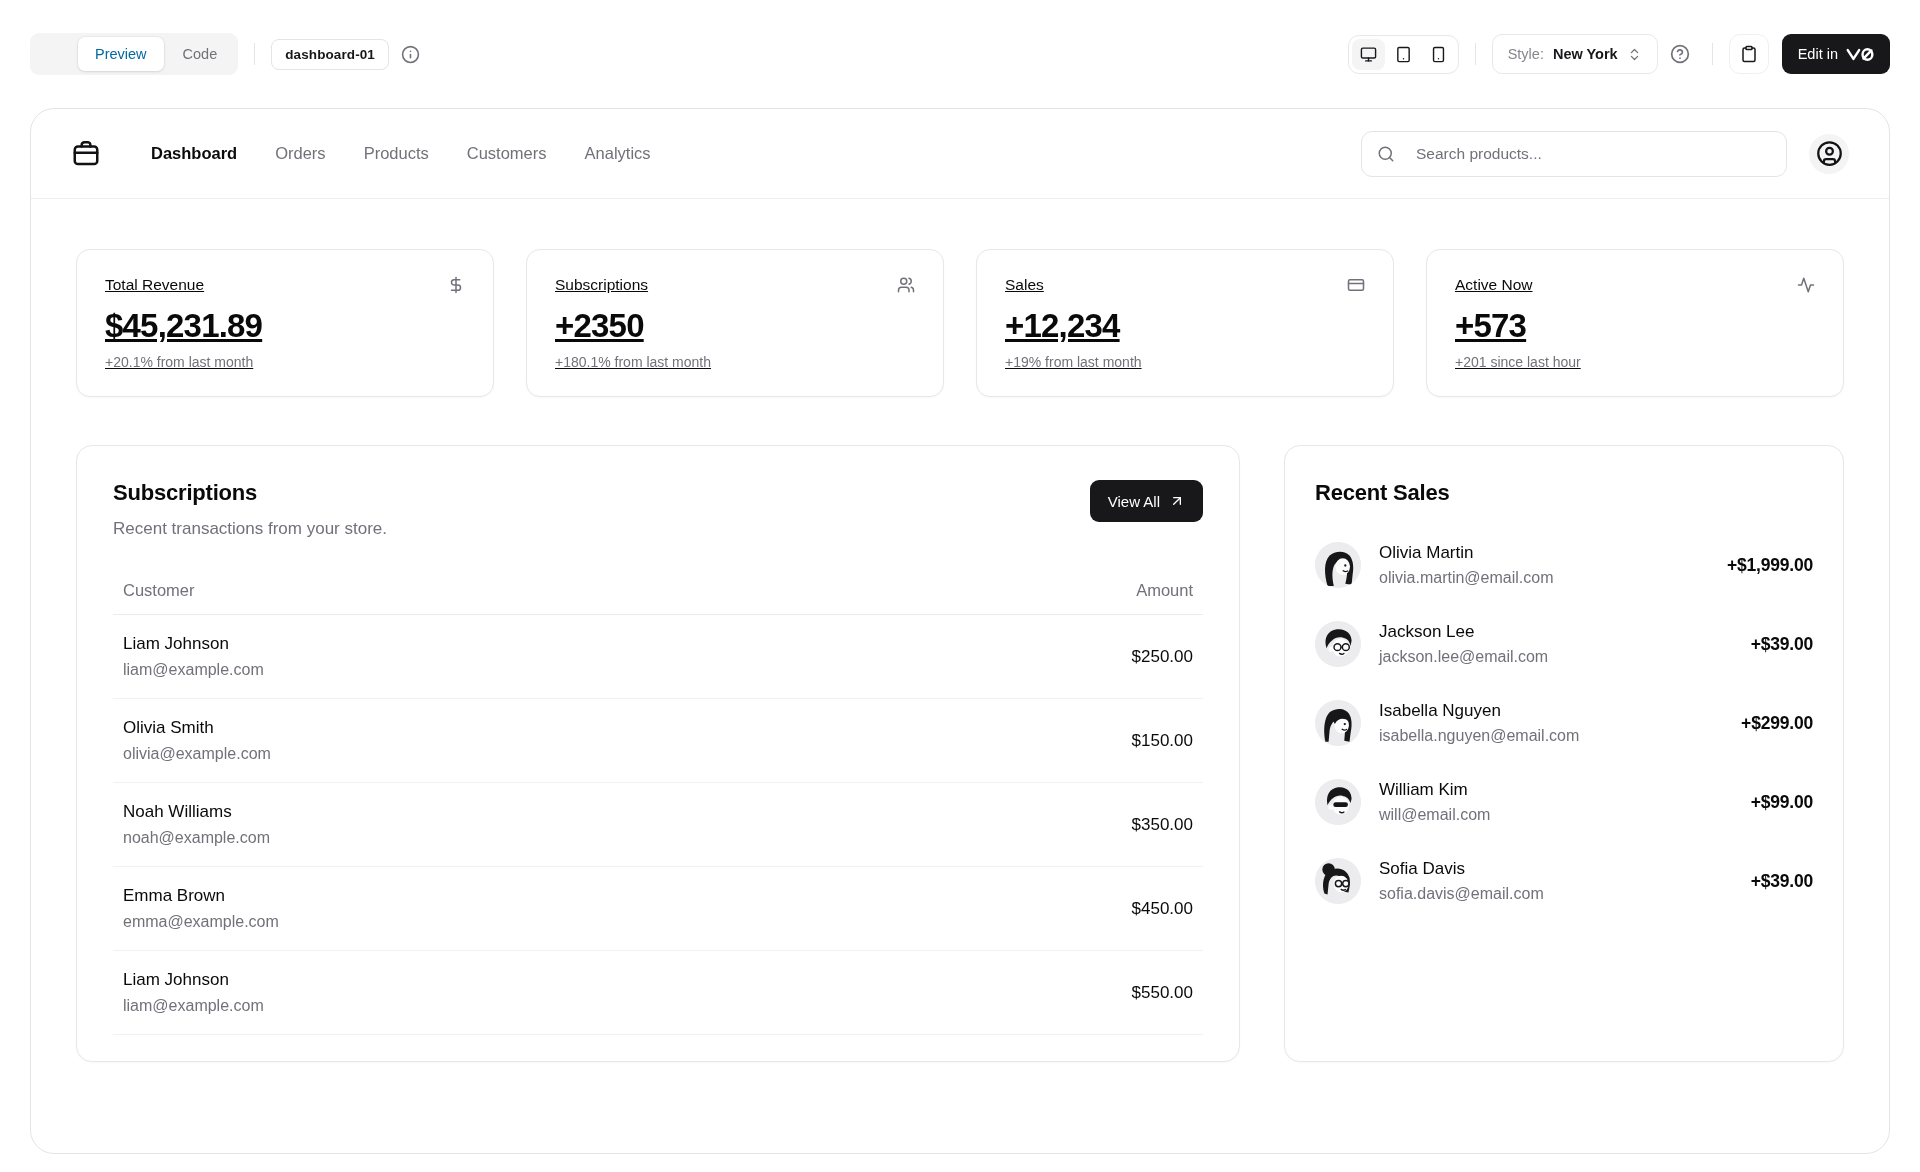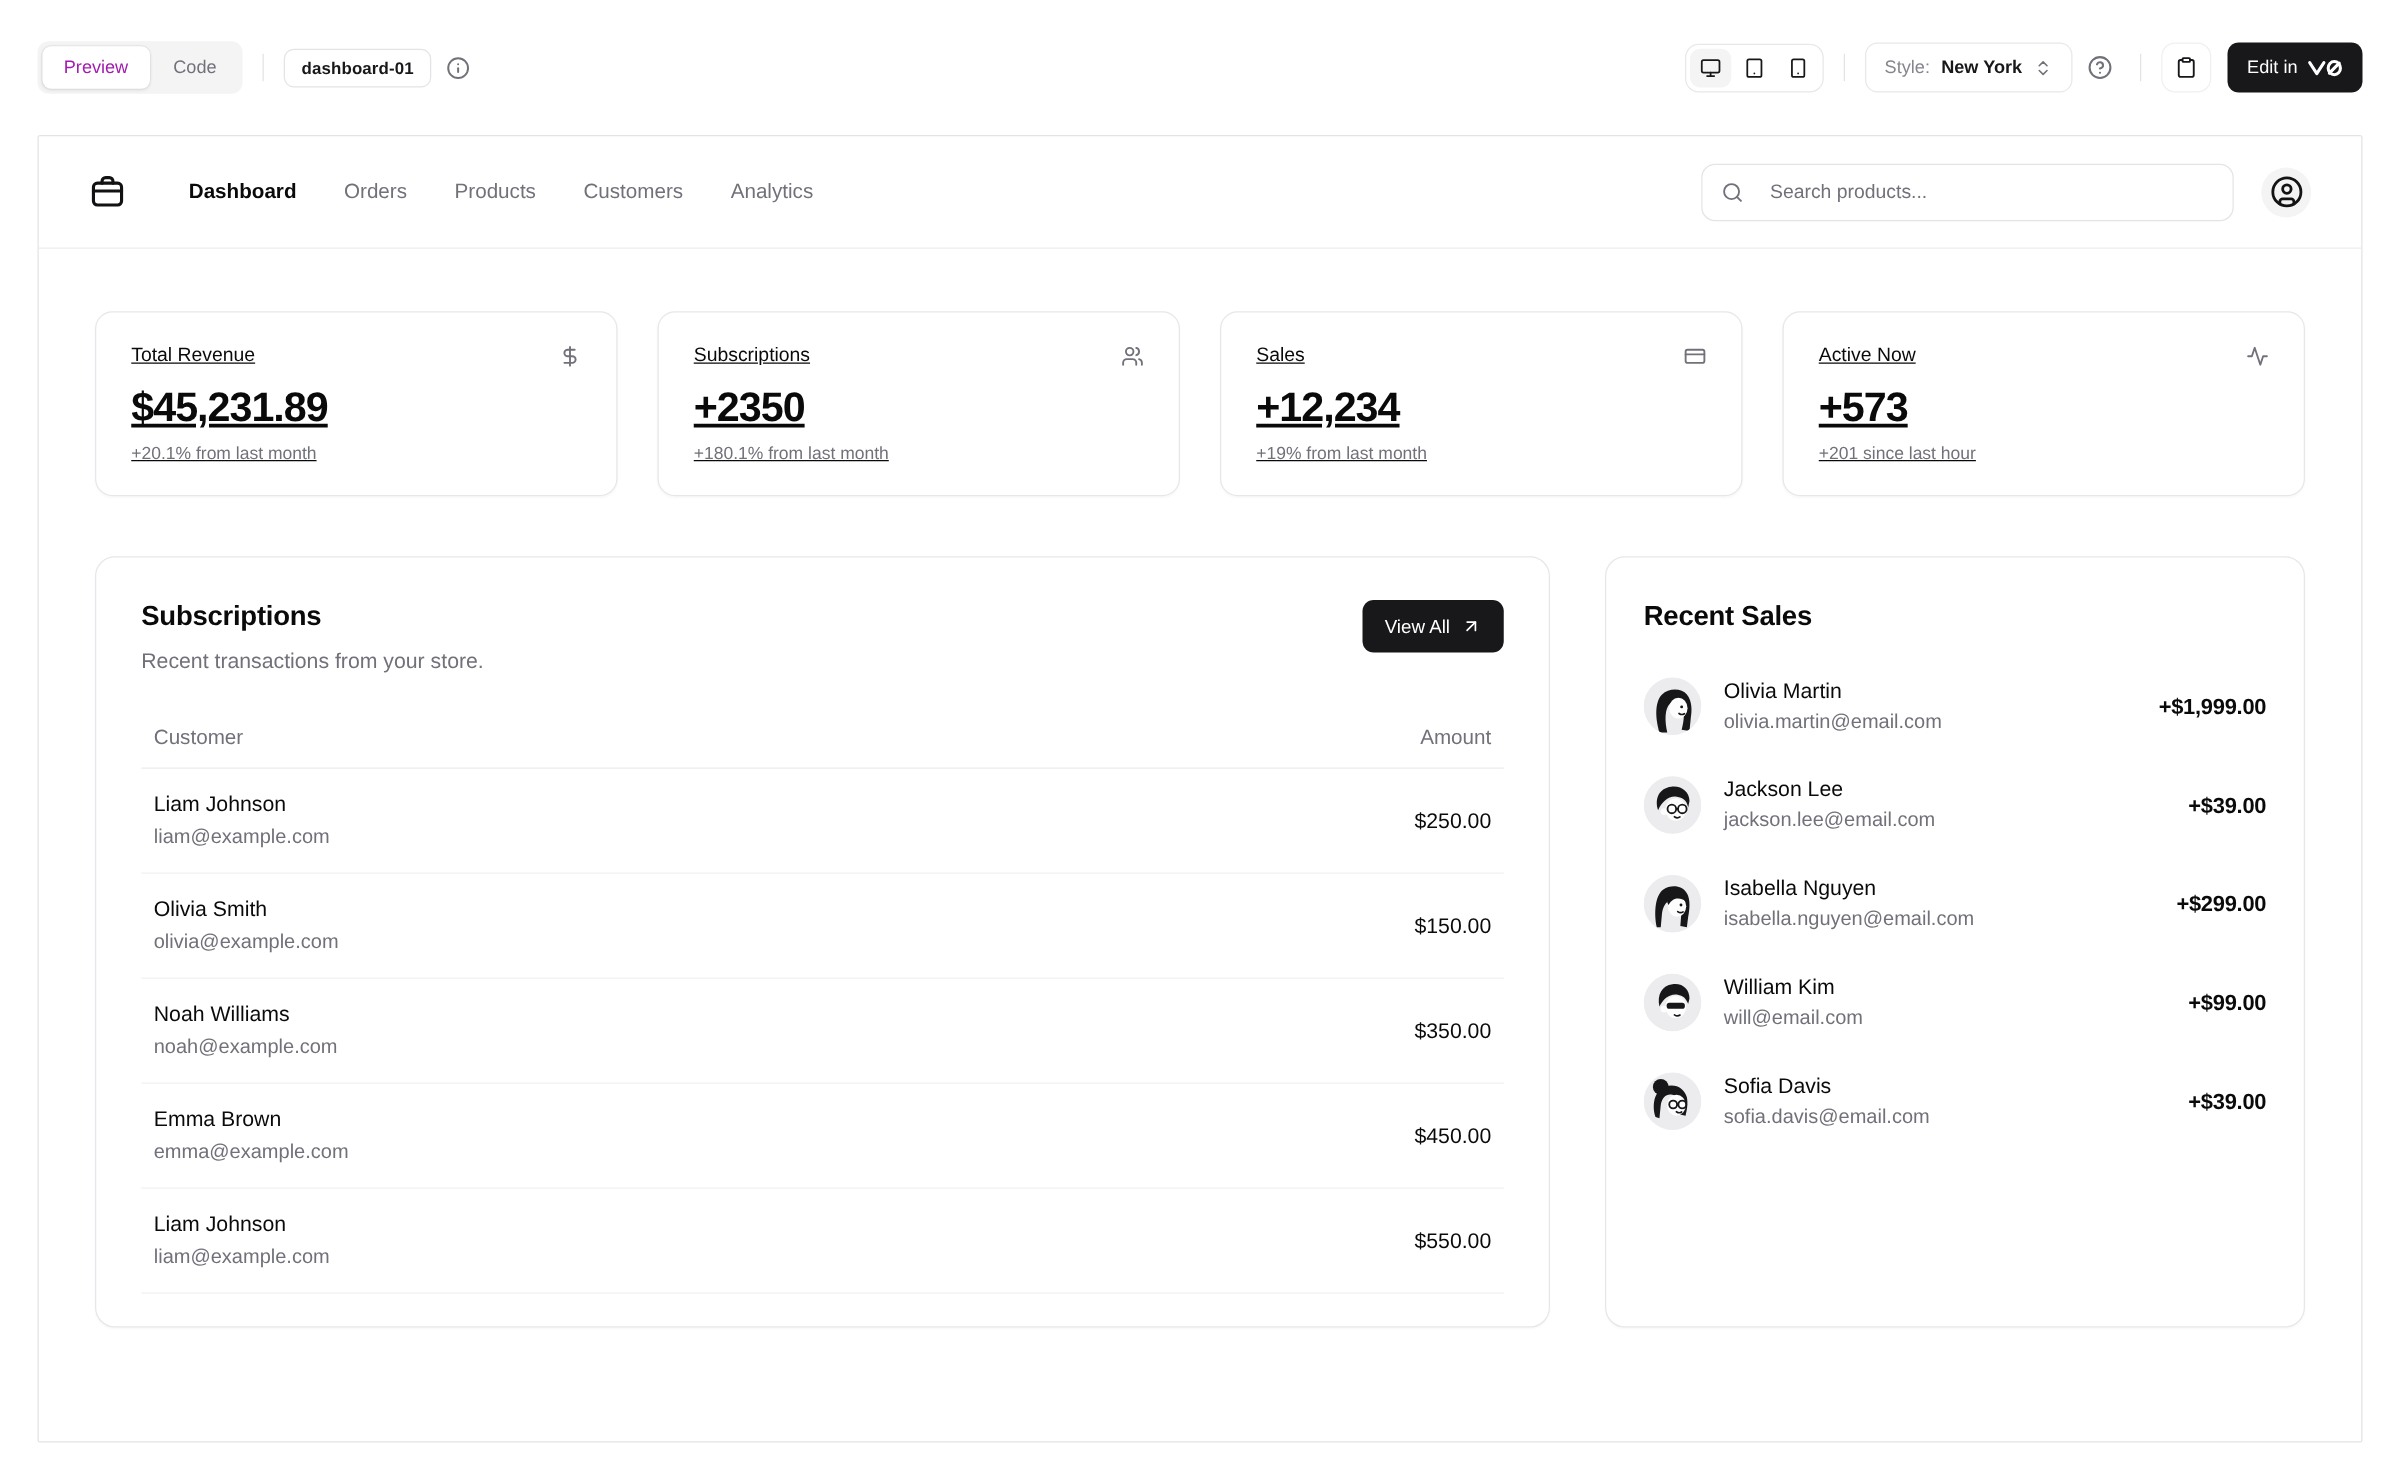--- a/index.html
+++ b/index.html
@@ -34,22 +34,23 @@
     padding: 0 17px;
     border: none;
     border-radius: 7px;
     background: transparent;
     font-size: 14.5px;
     font-weight: 500;
     color: #71717a;
   }
   .seg-btn.active {
     background: #ffffff;
-    color: #a21caf;
+    color: #0369a1;
     box-shadow: 0 1px 3px rgba(0,0,0,.10), 0 0 0 1px rgba(0,0,0,.03);
+    margin-left: 44px;
   }
   .vdiv { width: 1px; height: 22px; background: #e4e4e7; margin: 0 16px; }
   .badge {
     border: 1px solid #e4e4e7;
     border-radius: 8px;
     padding: 7px 13px;
     font-size: 13.5px;
     font-weight: 700;
     color: #18181b;
     letter-spacing: .1px;
@@ -117,21 +118,21 @@
     gap: 8px;
     font-size: 14.5px;
     font-weight: 500;
   }
 
   
   .preview {
     margin: 0 30px;
     height: 1046px;
     border: 1px solid #e4e4e7;
-    border-radius: 2px;
+    border-radius: 24px;
     background: #fff;
     overflow: hidden;
   }
 
   
   .site-header {
     height: 90px;
     display: flex;
     align-items: center;
     padding: 0 40px;

